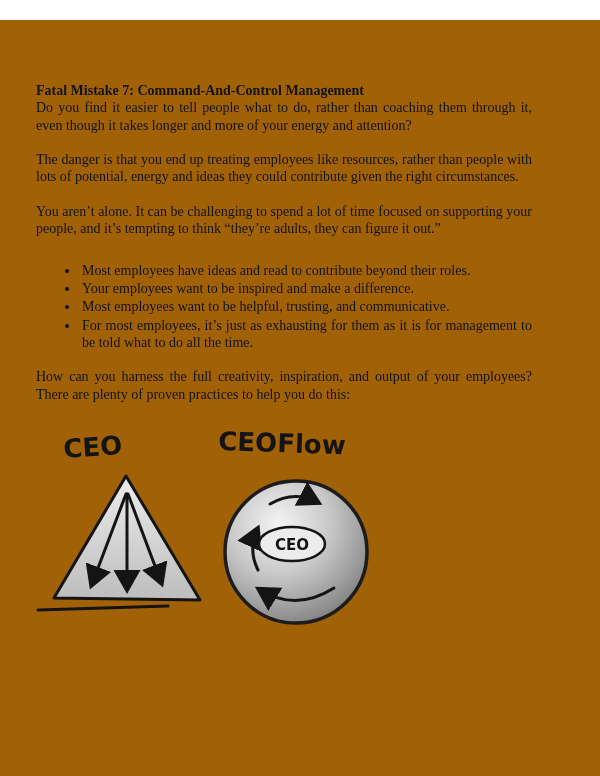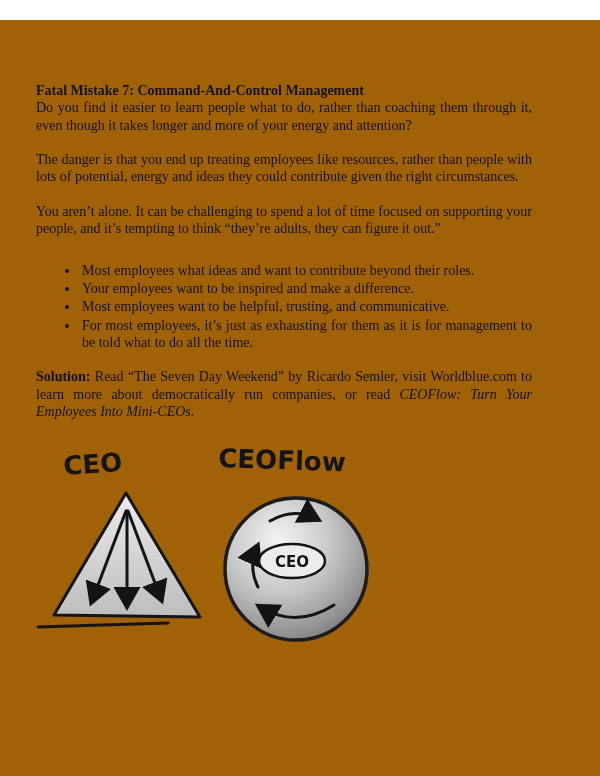--- a/index.html
+++ b/index.html
@@ -39,38 +39,36 @@
     fill: #141414;
   }
 </style>
 </head>
 <body>
 
 <div class="page">
 
   <p class="head-line">Fatal Mistake 7: Command-And-Control Management</p>
 
-  <p class="first-para">Do you find it easier to learn people what to do, rather than coaching them through it, even though it takes longer and more of your energy and attention?</p>
+  <p class="first-para">Do you find it easier to tell people what to do, rather than coaching them through it, even though it takes longer and more of your energy and attention?</p>
 
   <p class="body-para">The danger is that you end up treating employees like resources, rather than people with lots of potential, energy and ideas they could contribute given the right circumstances.</p>
 
   <p class="body-para">You aren’t alone. It can be challenging to spend a lot of time focused on supporting your people, and it’s tempting to think “they’re adults, they can figure it out.”</p>
 
 
   <ul class="bullet-list">
-    <li>Most employees what ideas and want to contribute beyond their roles.</li>
+    <li>Most employees have ideas and read to contribute beyond their roles.</li>
     <li>Your employees want to be inspired and make a difference.</li>
     <li>Most employees want to be helpful, trusting, and communicative.</li>
     <li>For most employees, it’s just as exhausting for them as it is for management to be told what to do all the time.</li>
   </ul>
 
+  <p class="body-para">How can you harness the full creativity, inspiration, and output of your employees? There are plenty of proven practices to help you do this:</p>
 
-  <p class="body-para">
-    <span class="bold">Solution:</span><span> Read “The Seven Day Weekend” by Ricardo Semler, visit Worldblue.com to learn more about democratically run companies, or read </span><span class="ital">CEOFlow: Turn Your Employees Into Mini-CEOs.</span>
-  </p>
 
   <div class="illustration-wrap">
     <svg width="340" height="210" viewBox="0 0 340 210">
       <defs>
         <marker id="ah" markerWidth="9" markerHeight="9" refX="6" refY="4.5" orient="auto">
           <path d="M0,0 L8,4.5 L0,9 Z" fill="#141414"></path>
         </marker>
         <linearGradient id="triGrad" x1="0" y1="0" x2="0" y2="1">
           <stop offset="0%" stop-color="#ececec"></stop>
           <stop offset="100%" stop-color="#bdbdbd"></stop>

